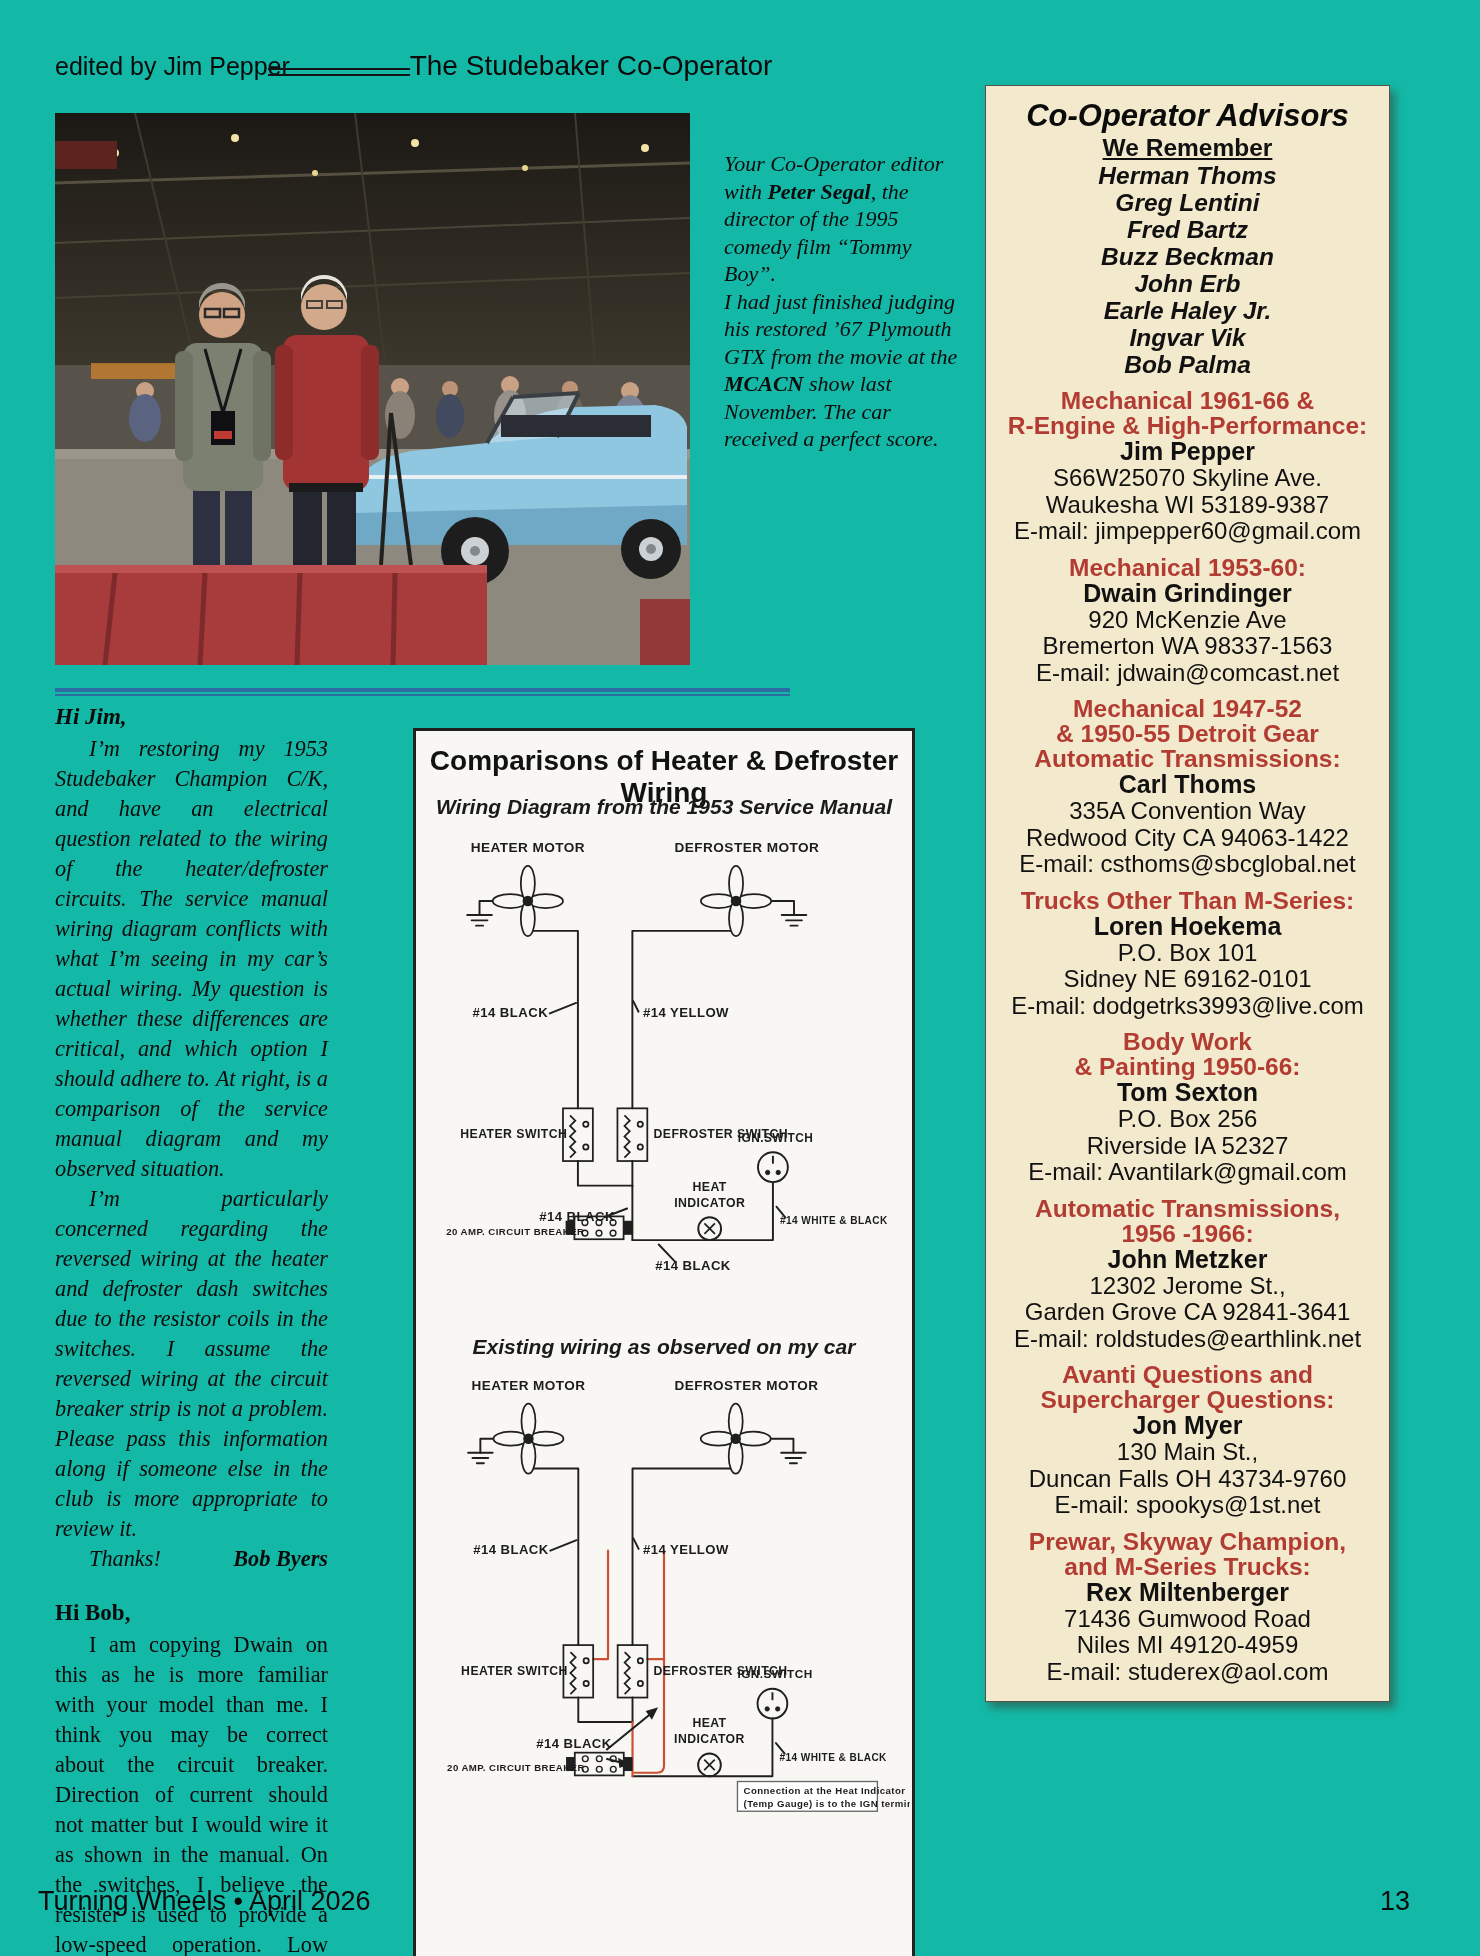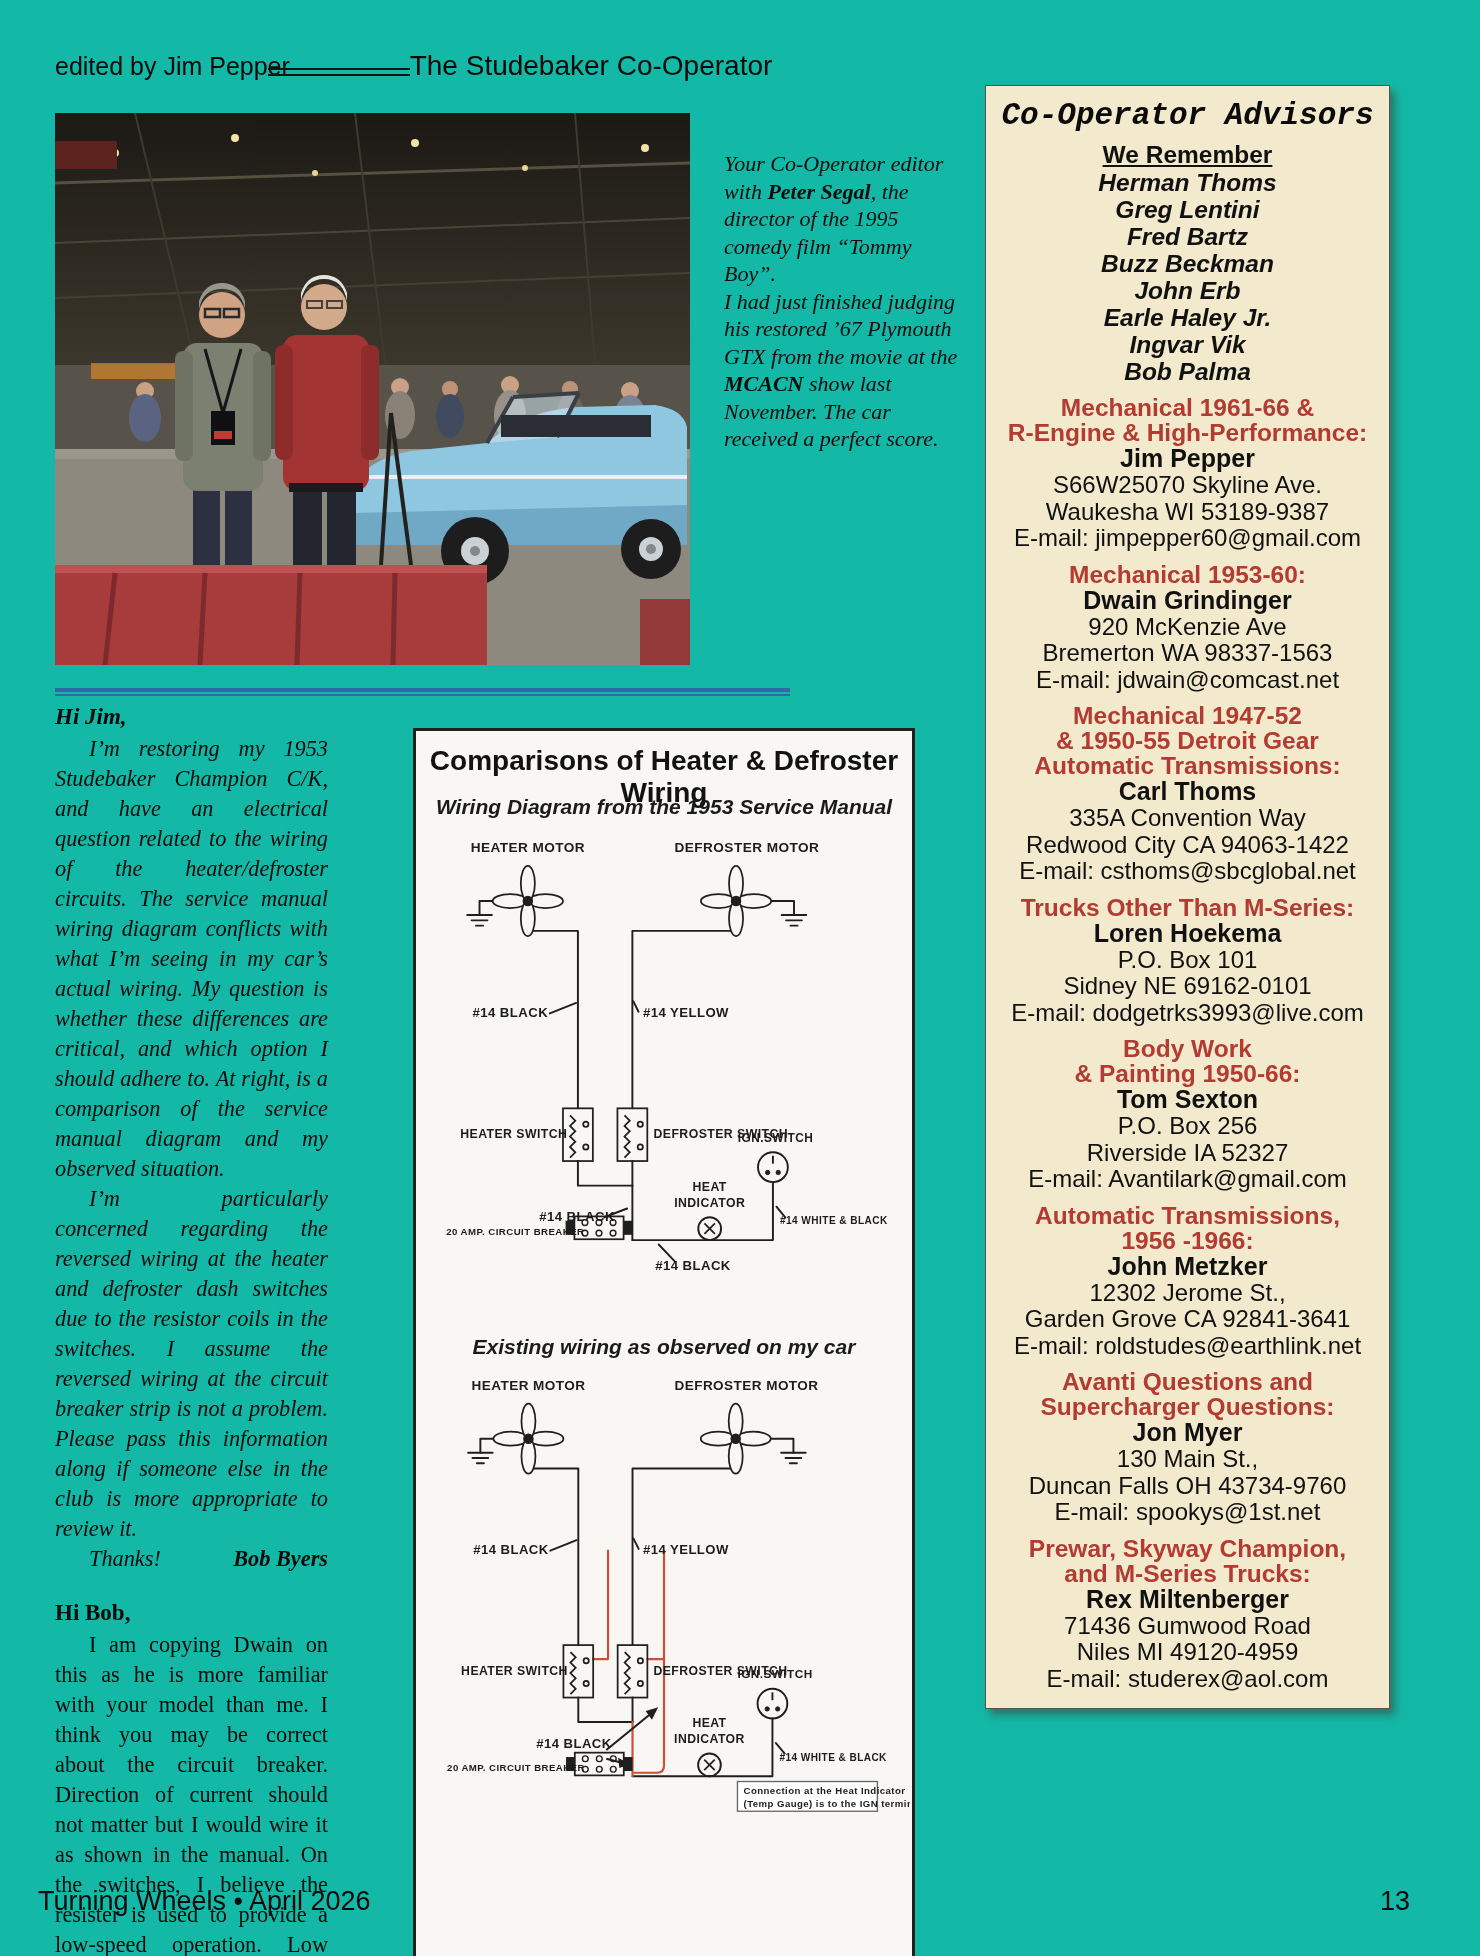--- a/index.html
+++ b/index.html
@@ -45,22 +45,22 @@
   .fig-sub.s2{top:604px;}
   .diag{left:2px;width:492px;}
   .diag.d1{top:98px;height:448px;}
   .diag.d2{top:636px;height:446px;}
   svg text{font-family:"Liberation Sans",sans-serif;font-weight:bold;fill:#1c1c1c;letter-spacing:.5px;}
 
   
   .advisors{left:985px;top:85px;width:405px;box-sizing:border-box;background:#f3e9cc;
             border:1.5px solid #56544a;box-shadow:5px 6px 8px rgba(60,55,45,.5);
             padding:12px 6px 16px 6px;text-align:center;}
-  .adv-title{font-family:Liberation Mono, monospace;font-weight:bold;font-style:italic;
-             font-size:31px;color:#0b0b0b;margin-bottom:8px;}
+  .adv-title{font-family:Liberation Sans, sans-serif;font-weight:bold;font-style:italic;
+             font-size:31px;color:#0b0b0b;}
   .adv-wr{font-size:24.5px;font-weight:bold;text-decoration:underline;line-height:28px;}
   .adv-name-i{font-size:24.5px;font-weight:bold;font-style:italic;line-height:27px;}
   .adv-intro{font-size:25.5px;font-weight:bold;font-style:italic;line-height:30px;
              margin:12px 0 4px 0;white-space:pre-line;}
   .adv-sec{margin-top:10px;}
   .adv-head{font-size:24.5px;font-weight:bold;color:#b23b32;line-height:25px;white-space:pre-line;}
   .adv-person{font-size:25px;font-weight:bold;line-height:27px;}
   .adv-body{font-size:24px;line-height:26.5px;white-space:pre-line;}
 
   

